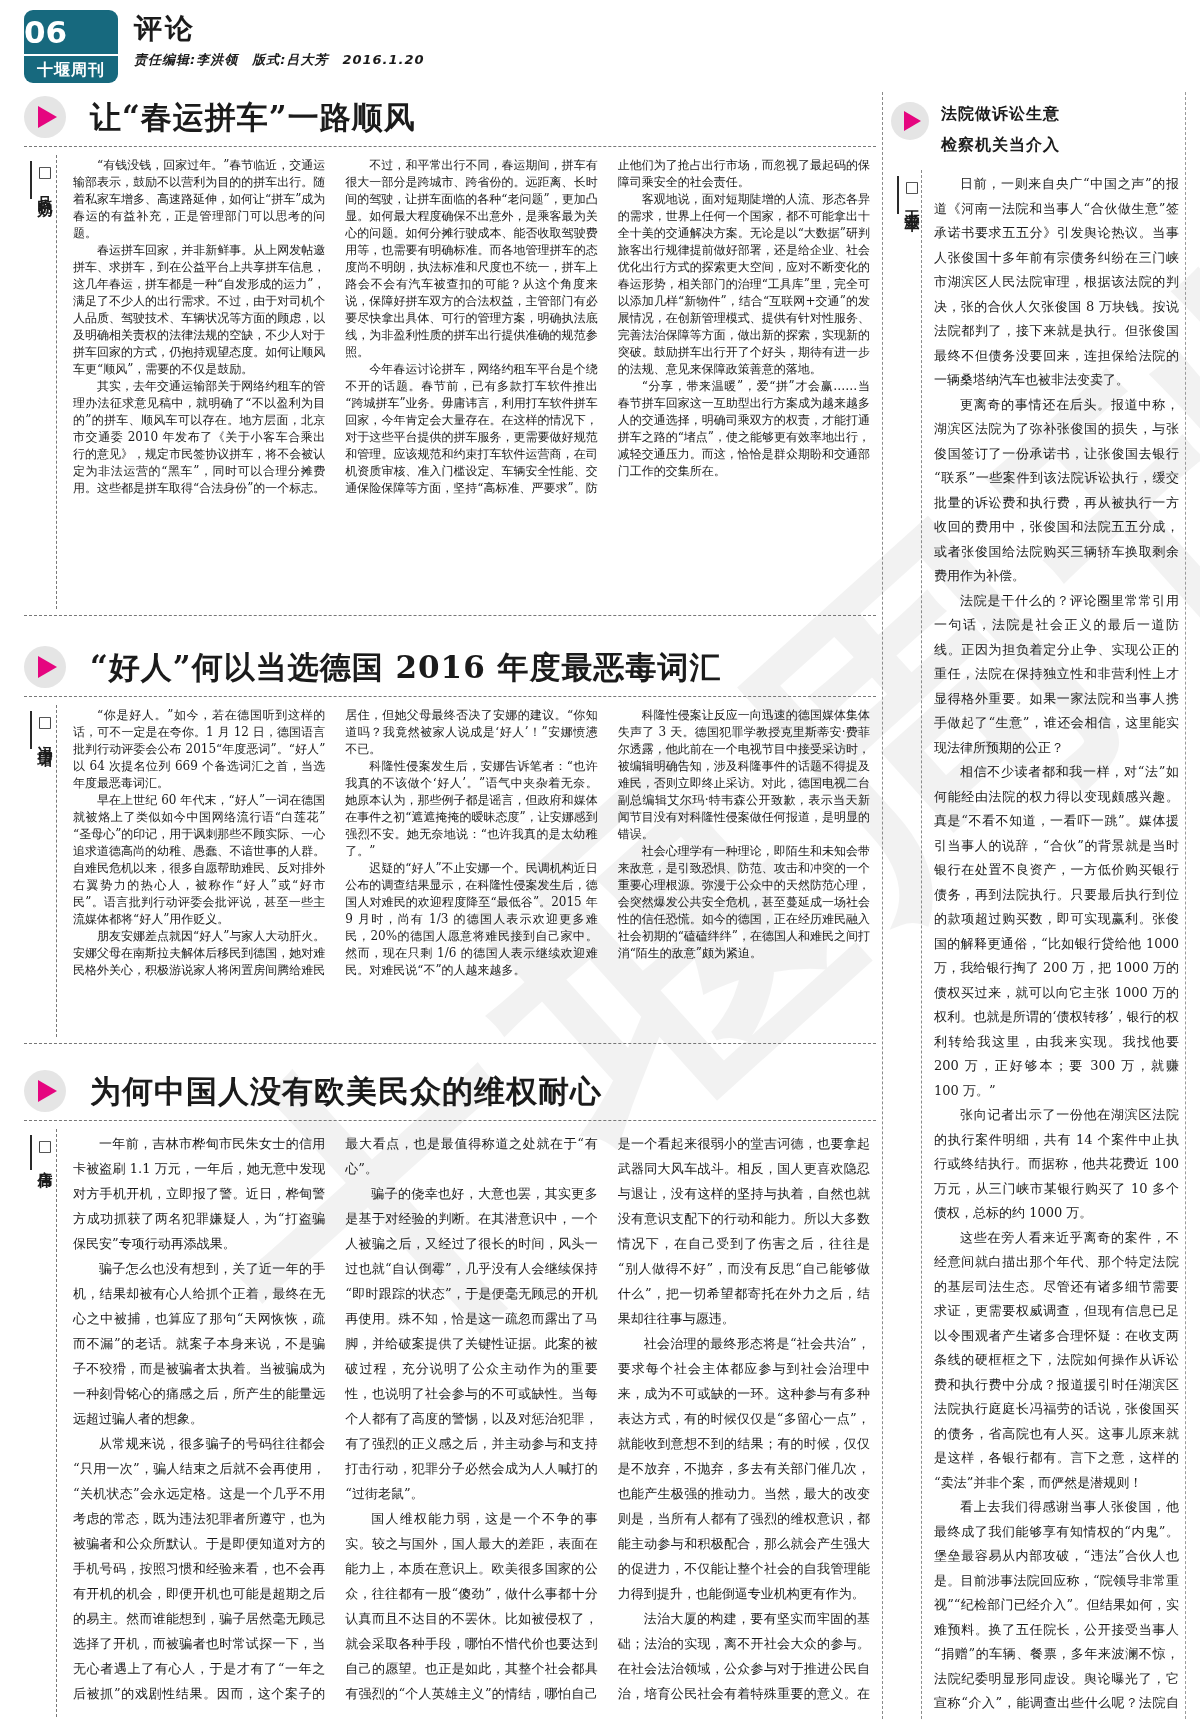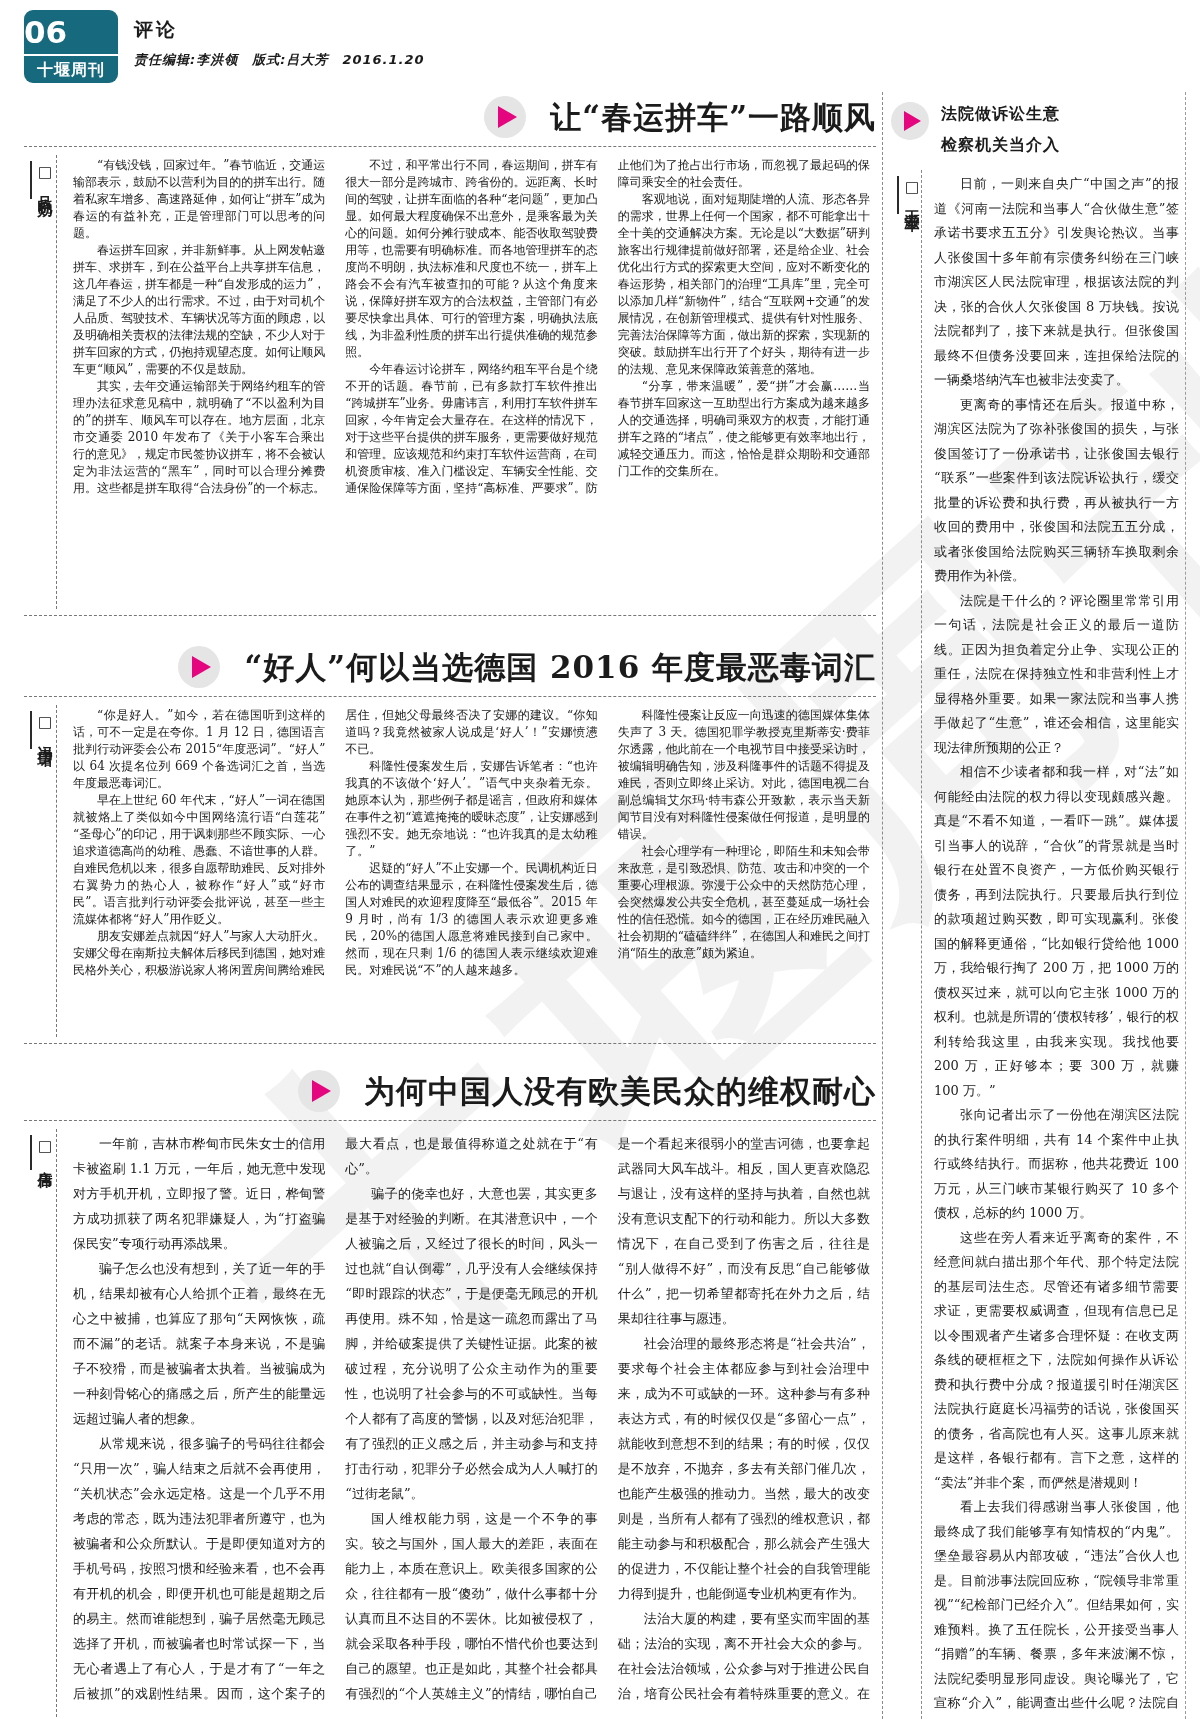--- a/index.html
+++ b/index.html
@@ -38,36 +38,36 @@
     font-family:"DejaVu Sans","Liberation Sans",sans-serif;
     border-radius:9px 9px 0 0;
   }
   .plate .brand{
     margin-top:2px;background:var(--teal,#17697e);color:#fff;height:27px;line-height:27px;
     text-align:center;font-size:16px;font-weight:bold;letter-spacing:1px;
     font-family:"DejaVu Sans","Liberation Sans",sans-serif;
     border-radius:0 0 9px 9px;
   }
   .section-block{padding-top:4px;}
-  .section-title{font-size:19px;font-weight:900;letter-spacing:3px;line-height:30px;}
+  .section-title{font-size:28px;font-weight:900;letter-spacing:3px;line-height:30px;}
   .editor-line{margin-top:7px;font-size:13px;font-weight:bold;font-style:italic;letter-spacing:1px;
     font-family:"DejaVu Sans","Liberation Sans",sans-serif;}
   
   .content{
     position:absolute;top:92px;left:24px;right:14px;bottom:0;
     display:flex;z-index:1;
   }
   .main-area{width:852px;flex:none;}
   .side-area{
     flex:1;margin-left:6px;
     border-left:1px dashed #8a8a8a;border-right:1px dashed #9a9a9a;
     padding:6px 4px 0 8px;box-sizing:border-box;
   }
   
-  .headline-row{display:flex;align-items:center;gap:24px;height:50px;justify-content:flex-end;}
+  .headline-row{display:flex;align-items:center;gap:24px;height:50px;}
   .bullet{width:42px;height:42px;border-radius:50%;background:#e5e5e5;position:relative;flex:none;}
   .bullet .tri{
     position:absolute;left:14px;top:10px;width:0;height:0;
     border-left:19px solid var(--magenta,#e5057f);
     border-top:11px solid transparent;border-bottom:11px solid transparent;
   }
   .headline{font-size:31px;font-weight:900;letter-spacing:1px;margin:0;line-height:44px;
     white-space:nowrap;}
   .article-body{
     display:flex;margin-top:4px;

